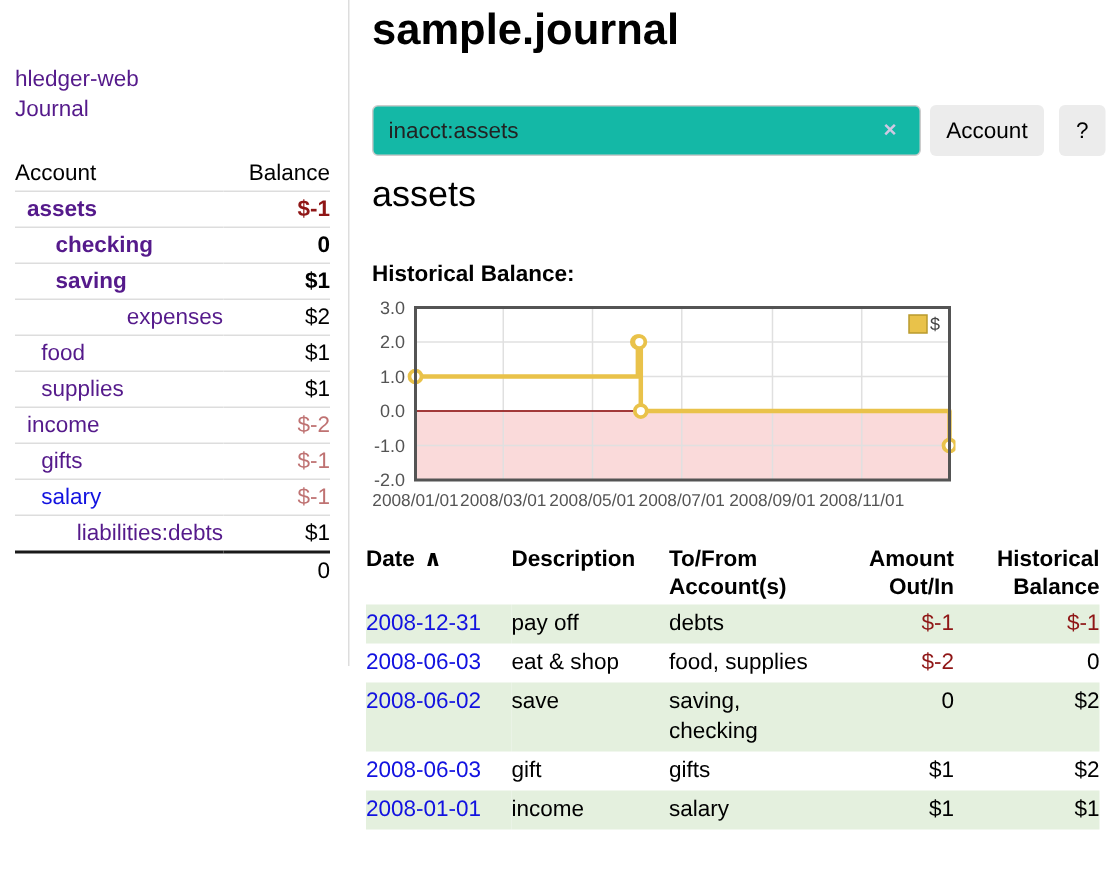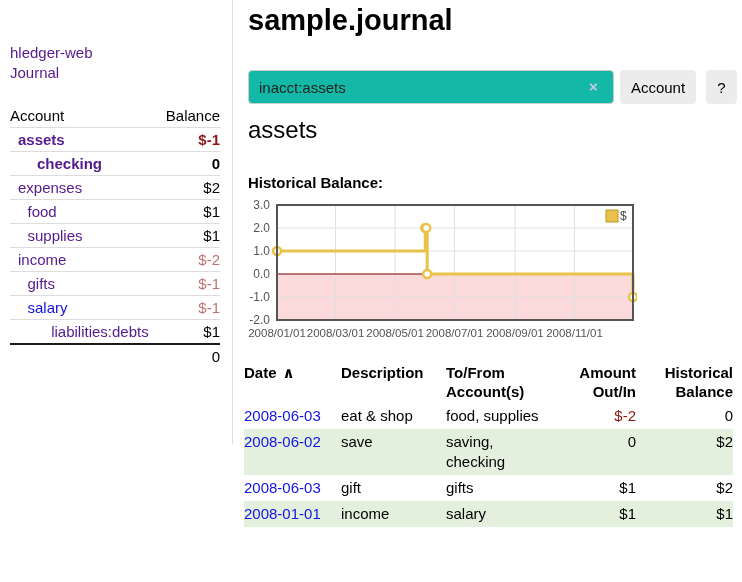--- a/index.html
+++ b/index.html
@@ -79,22 +79,26 @@
     </thead>
     <tbody id="accounts-body">
         <tr class="bold">
           <td style="padding-left: 8px;"><span class="link purple">assets</span></td>
           <td class="bal neg-strong">$-1</td>
         </tr>
         <tr class="bold">
           <td style="padding-left: 27px;"><span class="link purple">checking</span></td>
           <td class="bal">0</td>
         </tr>
-        <tr>
-          <td style="padding-left: 8px;"><span class="link purple">expenses</span></td>
+        <tr class="bold">
+          <td style="padding-left: 27px;"><span class="link purple">saving</span></td>
+          <td class="bal">$1</td>
+        </tr>
+        <tr>
+          <td style="padding-left: 8px; text-align: right;"><span class="link purple">expenses</span></td>
           <td class="bal">$2</td>
         </tr>
         <tr>
           <td style="padding-left: 17.5px;"><span class="link purple">food</span></td>
           <td class="bal">$1</td>
         </tr>
         <tr>
           <td style="padding-left: 17.5px;"><span class="link purple">supplies</span></td>
           <td class="bal">$1</td>
         </tr>
@@ -196,20 +200,27 @@
           <div>Amount</div>
           <div>Out/In</div>
         </th>
         <th class="num">
           <div>Historical</div>
           <div>Balance</div>
         </th>
       </tr>
     </thead>
     <tbody id="register-body">
+        <tr class="green">
+          <td class="date link">2008-12-31</td>
+          <td class="">pay off</td>
+          <td class="">debts</td>
+          <td class="num neg">$-1</td>
+          <td class="num neg">$-1</td>
+        </tr>
         <tr>
           <td class="date link">2008-06-03</td>
           <td class="">eat &amp; shop</td>
           <td class="">food, supplies</td>
           <td class="num neg">$-2</td>
           <td class="num">0</td>
         </tr>
         <tr class="green">
           <td class="date link">2008-06-02</td>
           <td class="">save</td>

